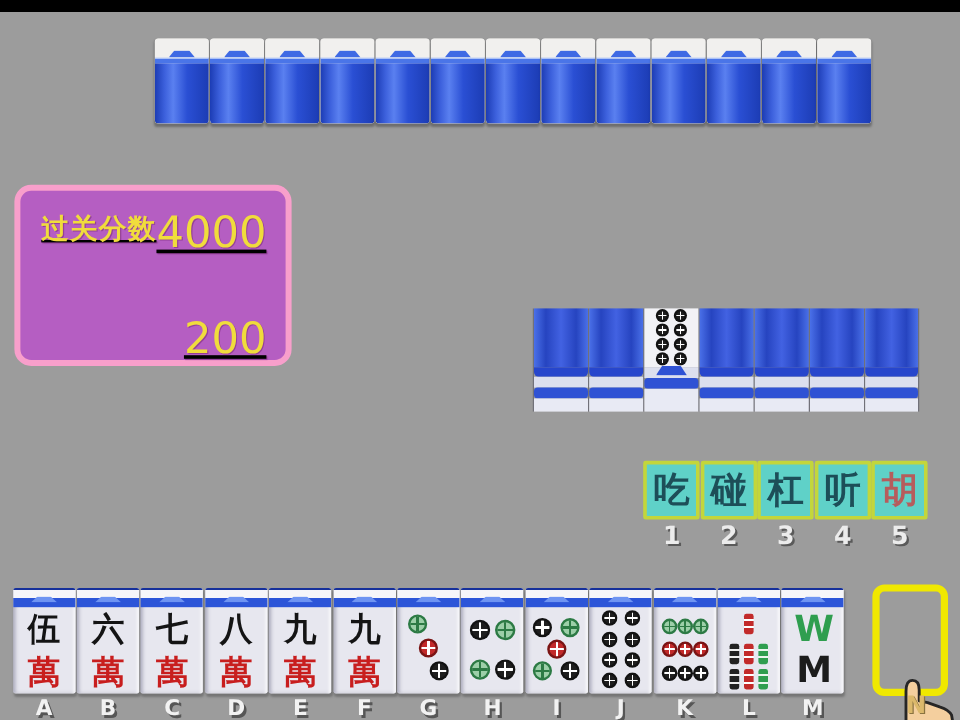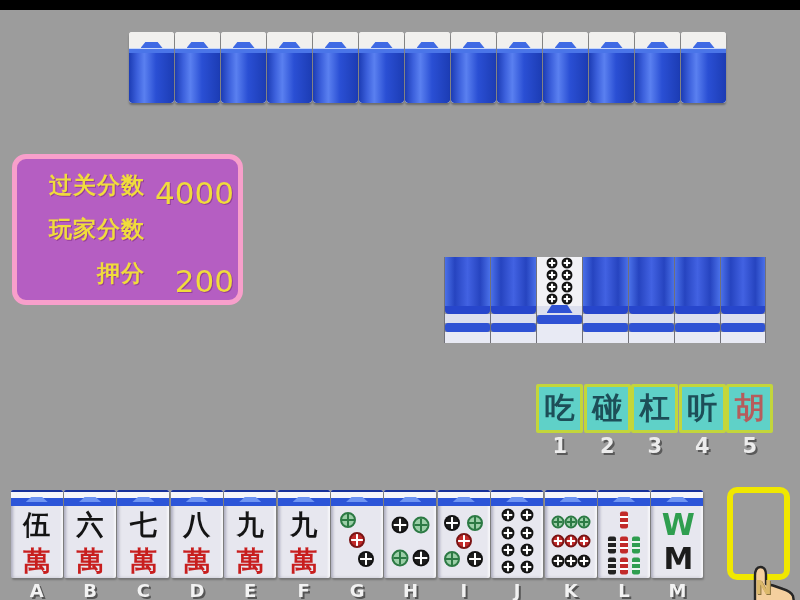--- a/index.html
+++ b/index.html
@@ -29,24 +29,24 @@
   .tl-s3{height:9px;background:#2f52d4;border-radius:3px;}
   .tl-s4{flex:1;background:#e8eaf4;}
   .tl-face{height:49px;background:#f2f2f6;position:relative;}
   .tl-bump{height:9px;background:#dcdfee;position:relative;}
   .tl-bump::after{content:"";position:absolute;left:50%;top:-1px;transform:translateX(-50%);
     width:26px;height:8px;background:#2f52d4;clip-path:polygon(0 100%,20% 0,80% 0,100% 100%);}
 
   
   .score-panel{position:absolute;left:12px;top:154px;width:231px;height:151px;background:#b55ec2;
     border:5px solid #f89fcb;border-radius:14px;padding:8px 0 0 0;}
-  .srow{display:flex;align-items:flex-start;height:44px;}
+  .srow{display:flex;align-items:center;height:44px;text-decoration:underline;}
   .slabel{width:128px;text-align:right;font-size:23px;font-weight:bold;color:#f0dc3c;padding-top:3px;
     text-shadow:1px 1px 0 rgba(120,40,120,.55);letter-spacing:1px;}
-  .svalue{flex:1;text-align:right;font-size:31px;color:#f0dc3c;padding-top:11px;padding-right:4px;line-height:1;
+  .svalue{flex:1;text-align:right;font-size:36px;color:#f0dc3c;padding-top:11px;padding-right:16px;line-height:1;
     text-shadow:1px 1px 0 rgba(120,40,120,.55);}
 
   
   .actions{position:absolute;left:536px;top:384px;display:flex;}
   .acell{width:47.5px;display:flex;flex-direction:column;align-items:center;}
   .abtn{width:47px;height:49px;background:#5fd1c8;border:3px solid #c3d63b;border-radius:2px;
     display:flex;align-items:center;justify-content:center;font-size:30px;font-weight:bold;color:#1d4e58;cursor:pointer;}
   .abtn.accent{color:#b65c5c;}
   .akey{margin-top:3px;font-size:21px;font-weight:bold;color:#ececec;text-shadow:2px 2px 0 #5a5a5a;line-height:1;}
 
@@ -162,24 +162,22 @@
         <div class="tbs-body"></div>
       </div>
     </div>
 
   <div class="score-panel">
     <div class="srow">
       <span class="slabel">过关分数</span>
       <span class="svalue">4000</span>
     </div>
     <div class="srow">
-      <span class="slabel">玩家分数</span>
     </div>
     <div class="srow">
-      <span class="slabel">押分</span>
       <span class="svalue">200</span>
     </div>
   </div>
 
   <div class="meld-row">
       <div class="tile-lying">
         <div class="tl-body"></div>
         <div class="tl-s1"></div>
         <div class="tl-s2"></div>
         <div class="tl-s3"></div>

